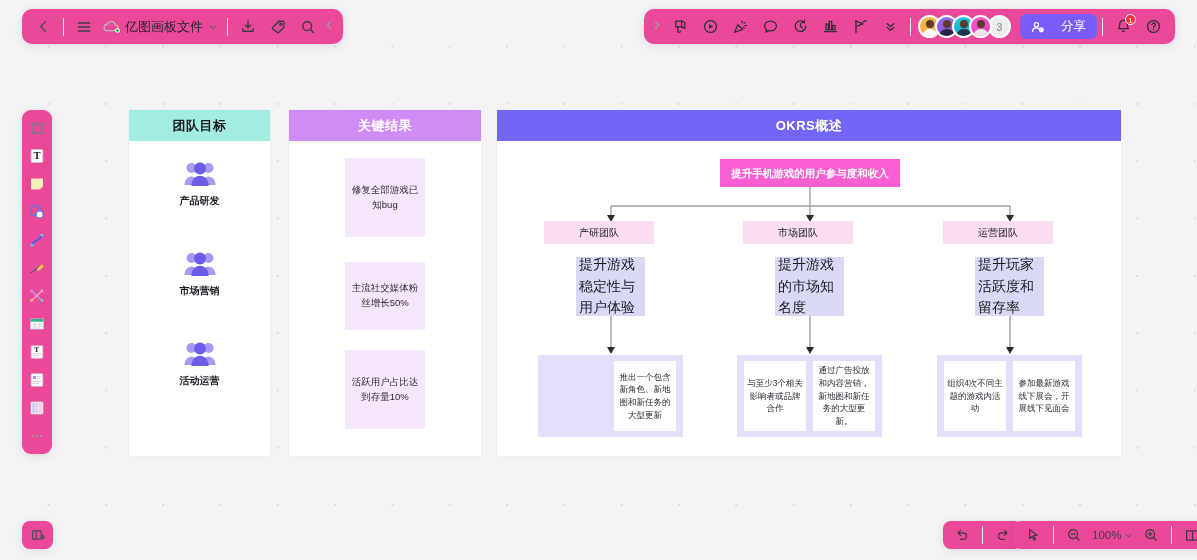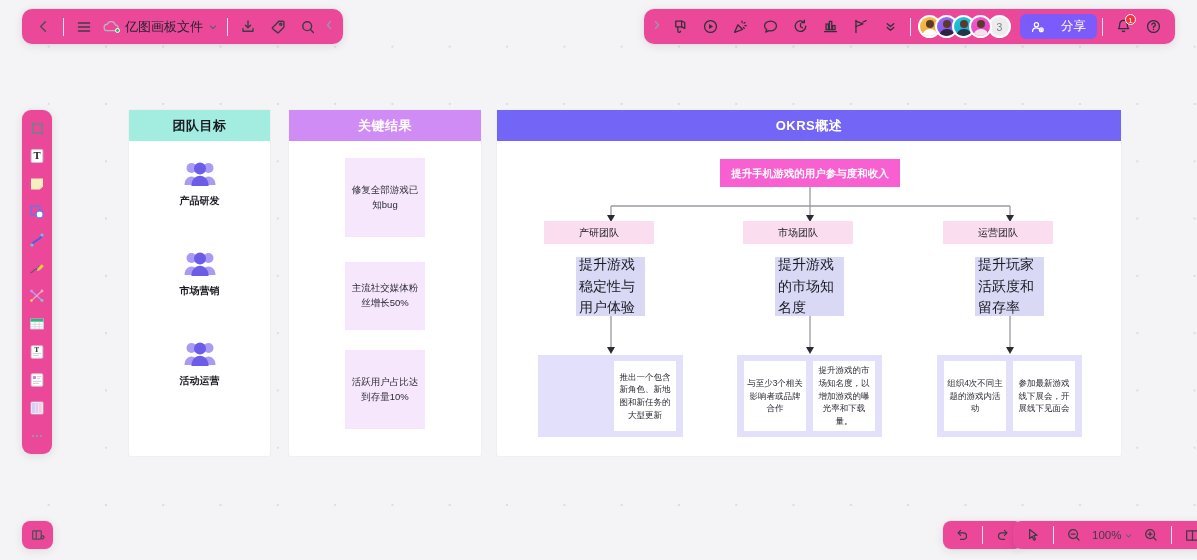--- a/index.html
+++ b/index.html
@@ -245,21 +245,21 @@
   <div class="node node-team" style="left:544px">产研团队</div>
   <div class="node node-obj" style="left:576px">提升游戏稳定性与用户体验</div>
   <div class="group-box" style="left:538px; width:145px">
     <div class="sub-card" style="left:76px">推出一个包含新角色、新地图和新任务的大型更新</div>
   </div>
 
   <div class="node node-team" style="left:743px">市场团队</div>
   <div class="node node-obj" style="left:775px">提升游戏的市场知名度</div>
   <div class="group-box" style="left:737px; width:145px">
     <div class="sub-card" style="left:7px">与至少3个相关影响者或品牌合作</div>
-    <div class="sub-card" style="left:76px">提升游戏的市场知名度，以增加游戏的曝光率和下载量。</div>
+    <div class="sub-card" style="left:76px">通过广告投放和内容营销，新地图和新任务的大型更新。</div>
   </div>
 
   <div class="node node-team" style="left:943px">运营团队</div>
   <div class="node node-obj" style="left:975px">提升玩家活跃度和留存率</div>
   <div class="group-box" style="left:937px; width:145px">
     <div class="sub-card" style="left:7px">组织4次不同主题的游戏内活动</div>
     <div class="sub-card" style="left:76px">参加最新游戏线下展会，开展线下见面会</div>
   </div>
 
   <div class="bar" id="topleft">

